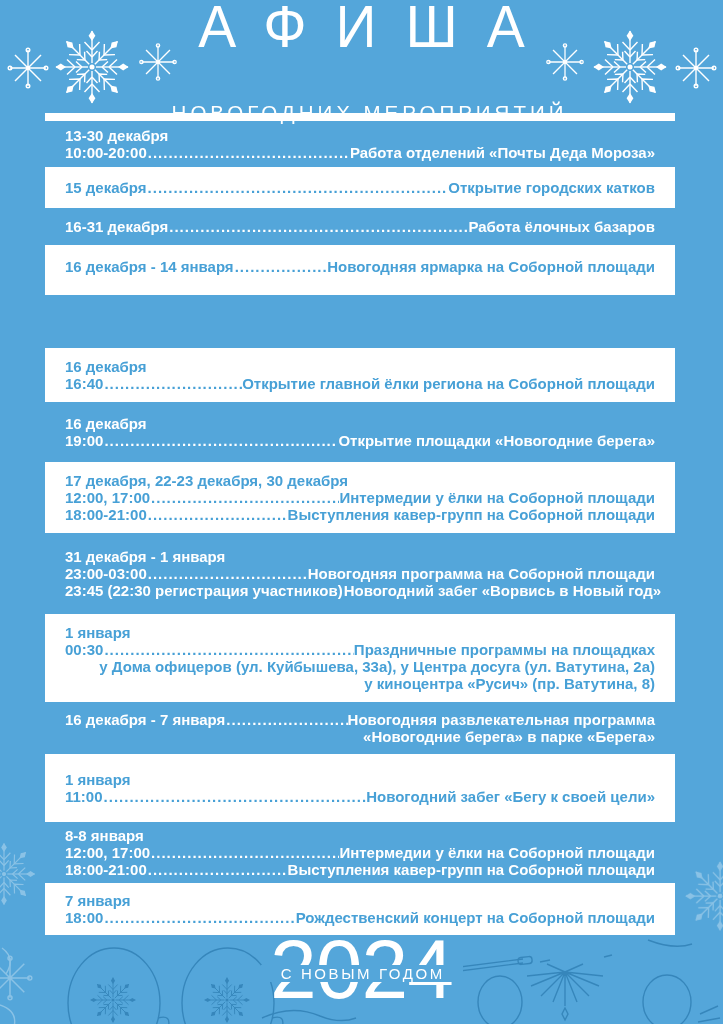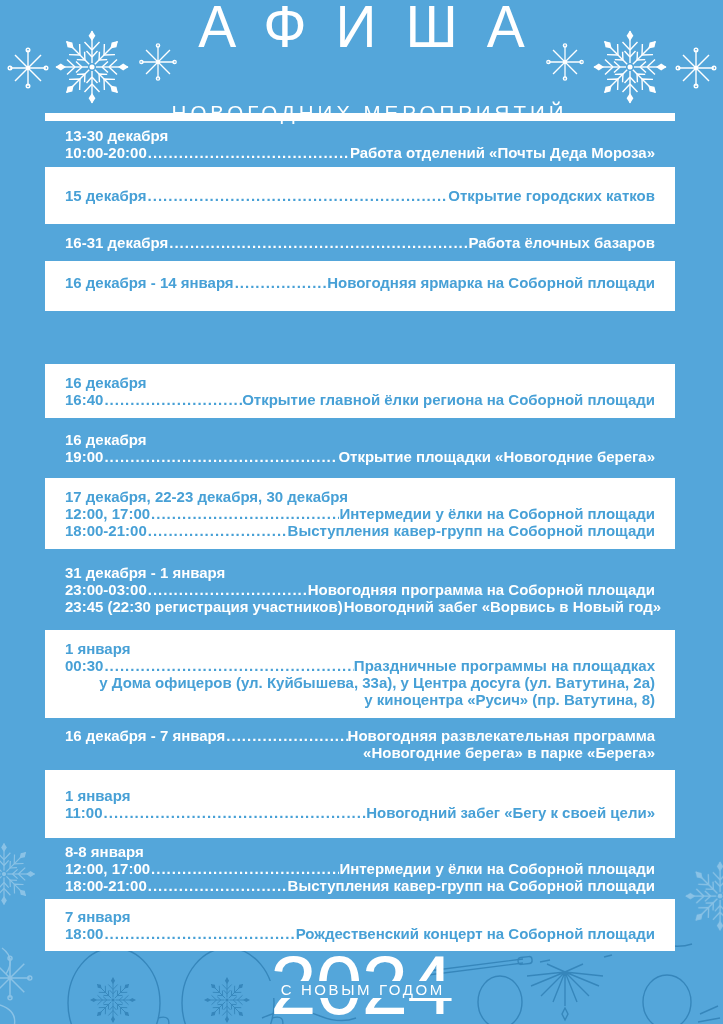--- a/index.html
+++ b/index.html
@@ -43,21 +43,21 @@
   .events{position:relative;z-index:1;margin:0 48px 0 45px;}
   .block{box-sizing:border-box;}
   .b-white{background:var(--bar);color:var(--accent);}
   .b-blue{background:transparent;color:#ffffff;}
   .block{padding:6px 20px;}
   .b-white{padding:11px 20px;}
   .p5{padding:5px 20px;}
   .p6{padding:6px 20px;}
   .p9{padding:9px 20px;}
   .p10{padding:10px 20px;}
-  .p12{padding:20px 20px;}
+  .p12{padding:12px 20px;}
   .p13{padding:13px 20px;}
   .p15{padding:15px 20px;}
   .p17{padding:17px 20px;}
   .tail{padding:13px 20px 20px;}
   .spacer{height:8px;padding:0;}
   .gap{height:53px;padding:0;}
 
   .line{
     display:flex;align-items:baseline;
     height:17px;line-height:17px;

